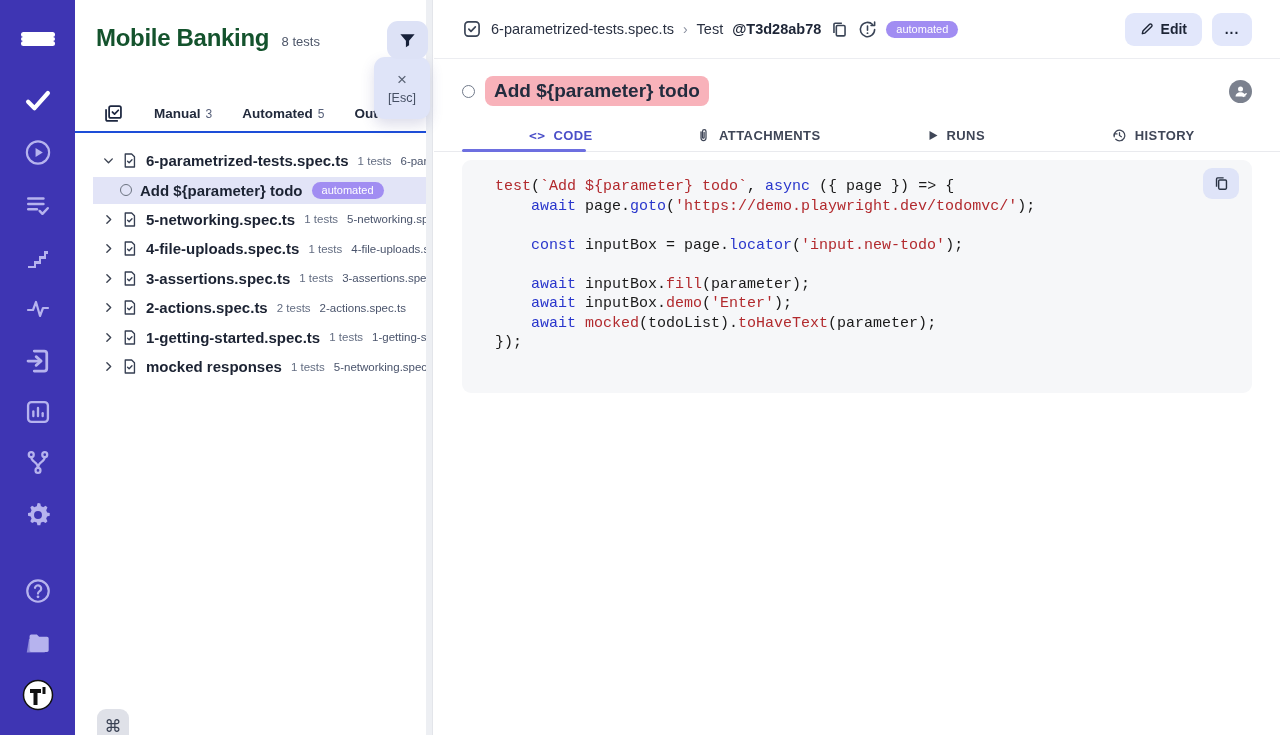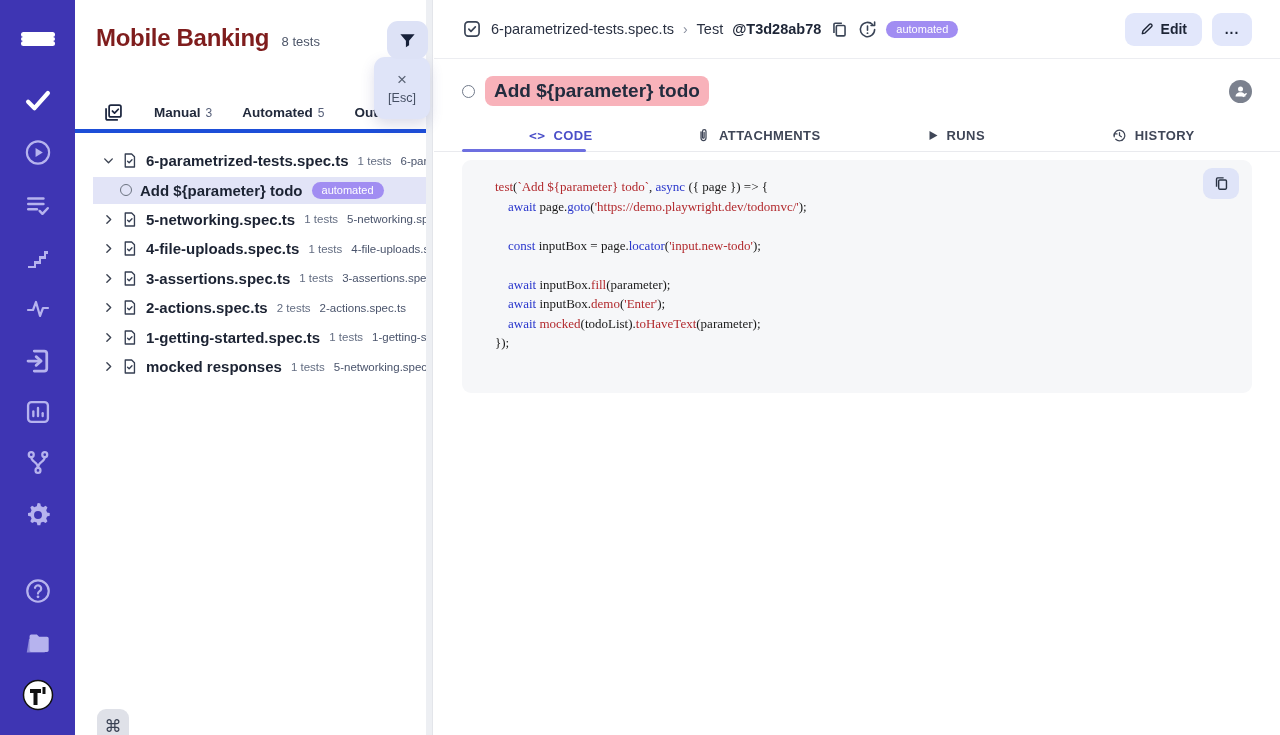--- a/index.html
+++ b/index.html
@@ -12,31 +12,31 @@
     align-items:center; justify-content:center; }
   .rail .ic.active { color:#ffffff; }
   .burger { top:26px; width:34px; height:26px; display:flex; flex-direction:column; justify-content:space-between; }
   .burger span { display:block; width:34px; height:4.5px; border-radius:2.5px; background:#fff; }
 
   
   .panel { position:absolute; left:75px; top:0; width:358px; height:735px; background:#fff;
     border-right:1px solid #e3e5ea; z-index:10; }
   .scroll-strip { position:absolute; right:0; top:0; width:6px; height:735px; background:#edeff3; }
   .p-head { position:absolute; top:24px; left:21px; right:52px; white-space:nowrap; }
-  .p-title { font-size:24px; font-weight:bold; color:#7f1d1d; letter-spacing:-0.3px; display:inline;text-align:center; }
+  .p-title { font-size:24px; font-weight:bold; color:#14532d; letter-spacing:-0.3px; display:inline;text-align:center; }
   .p-count { font-size:13px; color:#4d5669; margin-left:8px; }
   .filter-btn { position:absolute; top:21px; right:4px; width:41px; height:38px; background:#dde2f6;
     border-radius:11px; border:none; display:flex; align-items:center; justify-content:center; z-index:31; }
   .esc-pop { position:absolute; top:57px; right:2px; width:56px; height:62px; background:#dfe4f8;
     border-radius:11px; box-shadow:0 6px 14px rgba(64,64,140,.18); z-index:30; display:flex;
     flex-direction:column; align-items:center; justify-content:center; gap:3px; }
   .esc-x { background:none; border:none; font-size:17px; color:#5a6375; line-height:1; cursor:pointer; }
   .esc-lbl { font-size:12.5px; color:#454f63; }
 
-  .ftab-row { position:absolute; top:96px; left:0; width:100%; height:37px; border-bottom:4px solid #1d4ed8;
+  .ftab-row { position:absolute; top:96px; left:0; width:100%; height:37px; border-bottom:2px solid #1d4ed8;
     display:flex; align-items:center; padding-left:28px; overflow:hidden; }
   .ftab { display:flex; align-items:baseline; gap:5px; margin-right:30px; cursor:pointer; }
   .ftab .fl { font-size:13.5px; font-weight:bold; color:#222a3c; }
   .ftab .fc { font-size:12px; color:#57607a; }
   .selall { margin-right:30px; color:#1d2740; display:flex; }
 
   .tree { position:absolute; top:146px; left:0; right:6px; }
   .trow { height:29.5px; display:flex; align-items:center; padding-left:27px; overflow:hidden; cursor:pointer; }
   .trow .chev { width:13px; margin-right:6px; color:#3c4352; flex:none; display:flex; }
   .trow .ficon { margin-right:8px; color:#353e52; flex:none; display:flex; }
@@ -78,21 +78,21 @@
   .tab { flex:1; display:flex; align-items:center; justify-content:center; gap:8px; font-size:13px;
     font-weight:bold; color:#3f4657; letter-spacing:0.4px; cursor:pointer; position:relative; }
   .tab.active { color:#4b4fc8; }
   .tab.active::after { content:""; position:absolute; left:0; bottom:-1px; width:63%; height:3px;
     background:#6d6fe0; border-radius:2px; }
   .tab .ticon { display:flex; }
   .tab .code-glyph { font-family:"DejaVu Sans Mono", monospace; font-weight:bold; font-size:13px; }
 
   .code-wrap { margin:8px 28px 0; background:#f6f7f9; border-radius:9px; position:relative;
     padding:17px 20px 20px 33px; height:233px; }
-  .cl { font-family:Liberation Serif, serif; font-size:13px; line-height:19.5px; white-space:pre; min-height:19.5px; }
+  .cl { font-family:Liberation Mono, monospace; font-size:15px; line-height:19.5px; white-space:pre; min-height:19.5px; }
   .kw { color:#2936cc; }
   .fn { color:#b22a2e; }
   .str { color:#b22a2e; }
   .pl { color:#1a1a1a; }
   .copy-code-btn { position:absolute; top:8px; right:13px; width:36px; height:31px; background:#dfe4f8;
     border:none; border-radius:9px; display:flex; align-items:center; justify-content:center; color:#2a3344; cursor:pointer; }
 </style>
 </head>
 <body>
 

